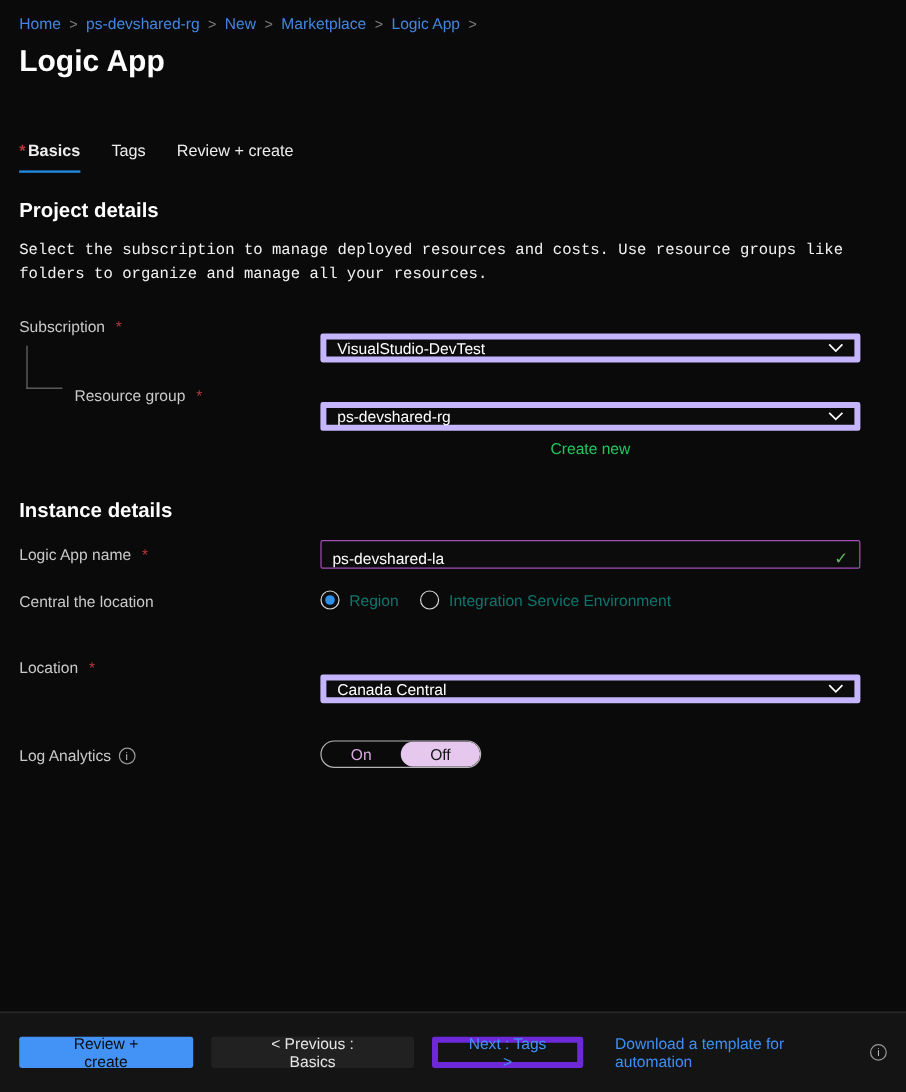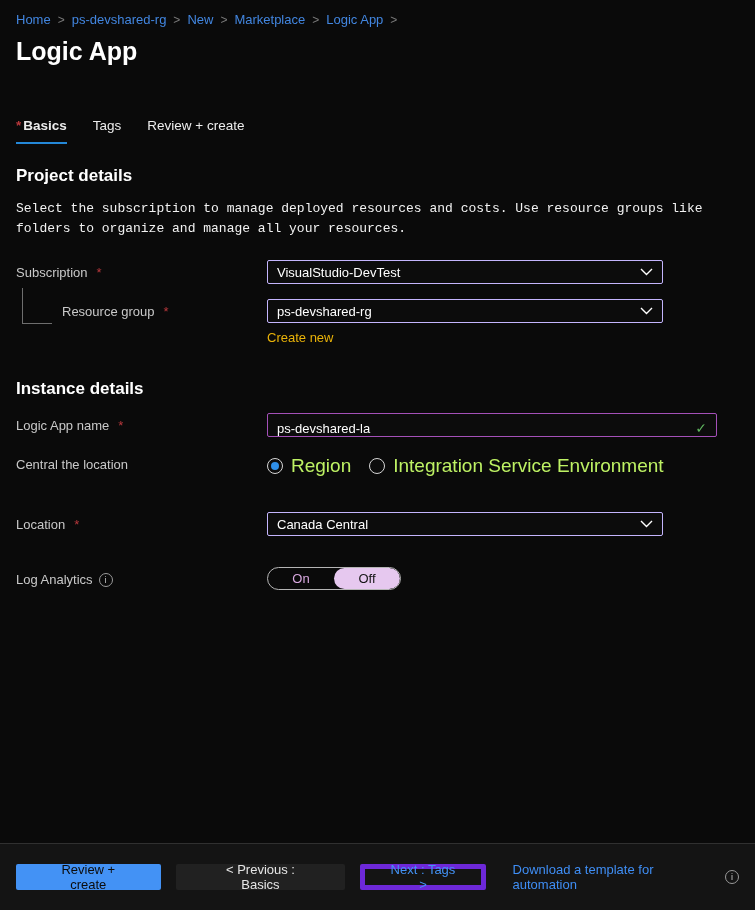--- a/index.html
+++ b/index.html
@@ -26,68 +26,68 @@
   .tab { font-size: 13.5px; color: #ededed; padding-bottom: 9px; cursor: pointer; position: relative; }
   .tab.active { font-weight: 700; border-bottom: 2px solid #2488d8; }
   .req { color: #b8383c; margin-left: 3px; }
   .tab .req { margin-left: 0; margin-right: 2px; }
 
   
   .section-heading { font-size: 17px; font-weight: 700; margin-top: 22px; color: #ffffff; }
   .section-desc { margin-top: 13px; font-size: 13px; line-height: 1.55; color: #f2f2f2; max-width: 700px; font-family: Liberation Mono, monospace; }
 
   
-  .form-block { position: relative; }
+  .form-block { position: relative; text-align: center; }
   .form-row { display: flex; align-items: flex-start; }
   .form-label { width: 251px; flex: 0 0 251px; font-size: 13px; color: #c9c9c9; padding-top: 5px; display: flex; align-items: center; gap: 6px; }
   .form-label.indent { padding-left: 46px; }
   .connector {
     position: absolute; left: 6px; top: 28px;
     width: 30px; height: 36px;
     border-left: 1px solid #6e6e6e; border-bottom: 1px solid #6e6e6e;
   }
 
   .dropdown {
-    width: 396px; height: 24px;
-    border: 1px solid #c4b5fd; border-radius: 2px;
+    width: 450px; height: 24px;
+    border: 5px solid #c4b5fd; border-radius: 2px;
     background: #0c0c0c;
     display: flex; align-items: center; justify-content: space-between;
-    padding: 0 9px; font-size: 13px; color: #ffffff; cursor: pointer;
+    padding: 0 9px; font-size: 13px; color: #ffffff; cursor: pointer; margin-top: 18px;
   }
   .chevron { display: flex; align-items: center; }
 
   .input-box {
     width: 450px; height: 24px;
     border: 1px solid #a450b8; border-radius: 2px;
     background: #0c0c0c;
     display: flex; align-items: flex-end; justify-content: space-between;
     padding: 0 9px;
   }
   .input-box input {
     background: transparent; border: none; outline: none;
     color: #ffffff; font-size: 13px; font-family: "Liberation Sans", sans-serif;
     flex: 1;
   }
   .check-icon { color: #5fb65f; font-size: 14px; }
 
-  .link { color: #eab308; font-size: 13px; cursor: pointer; display: inline-block; }
+  .link { color: #22c55e; font-size: 13px; cursor: pointer; display: inline-block; }
   .create-new { margin-top: 7px; }
 
   
   .radio-group { display: flex; align-items: center; gap: 18px; padding-top: 3px; }
   .radio-option { display: flex; align-items: center; gap: 8px; cursor: pointer; }
   .radio-circle {
     width: 16px; height: 16px; border-radius: 50%;
     border: 1px solid #d6d6d6; background: #0c0c0c;
     display: flex; align-items: center; justify-content: center;
   }
   .radio-circle.selected::after {
     content: ""; width: 8px; height: 8px; border-radius: 50%; background: #2f8fe8; display: block;
   }
-  .radio-label { font-size: 19px; color: #bef264; }
+  .radio-label { font-size: 13px; color: #0f766e; }
 
   
   .toggle {
     display: inline-flex; height: 23px; border: 1px solid #b5b5b5;
     border-radius: 12px; overflow: hidden; cursor: pointer;
   }
   .toggle-seg {
     width: 66px; display: flex; align-items: center; justify-content: center;
     font-size: 13px;
     text-align: center;

